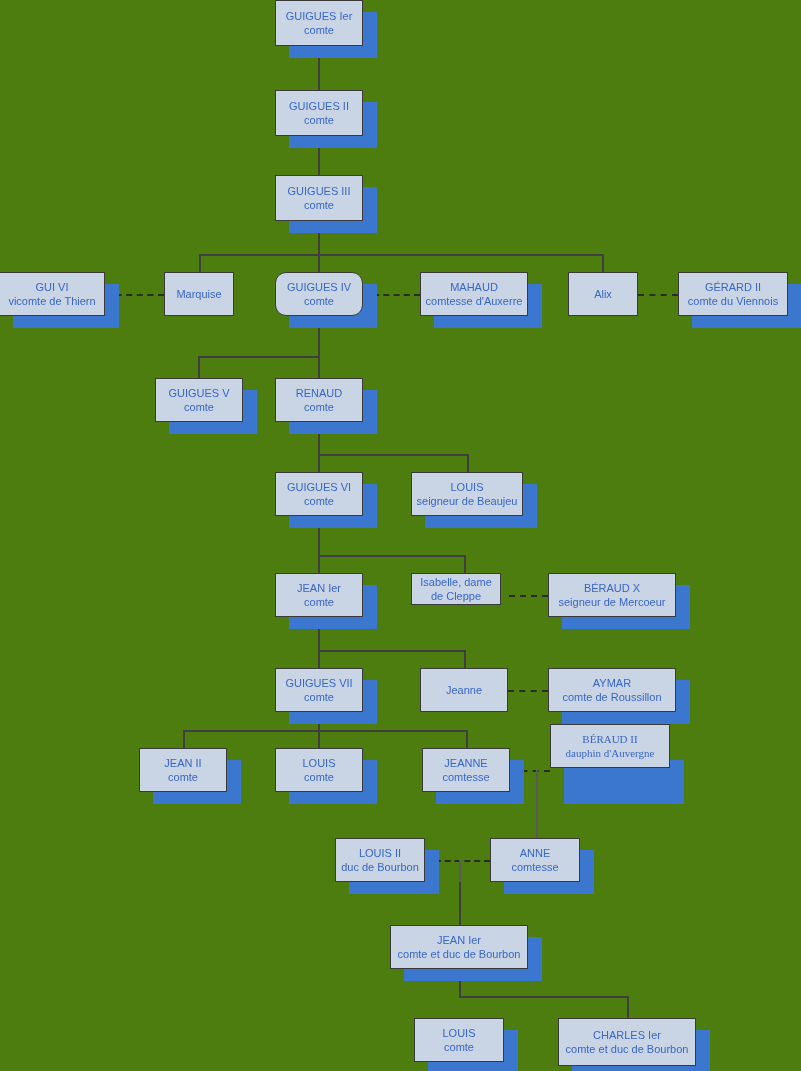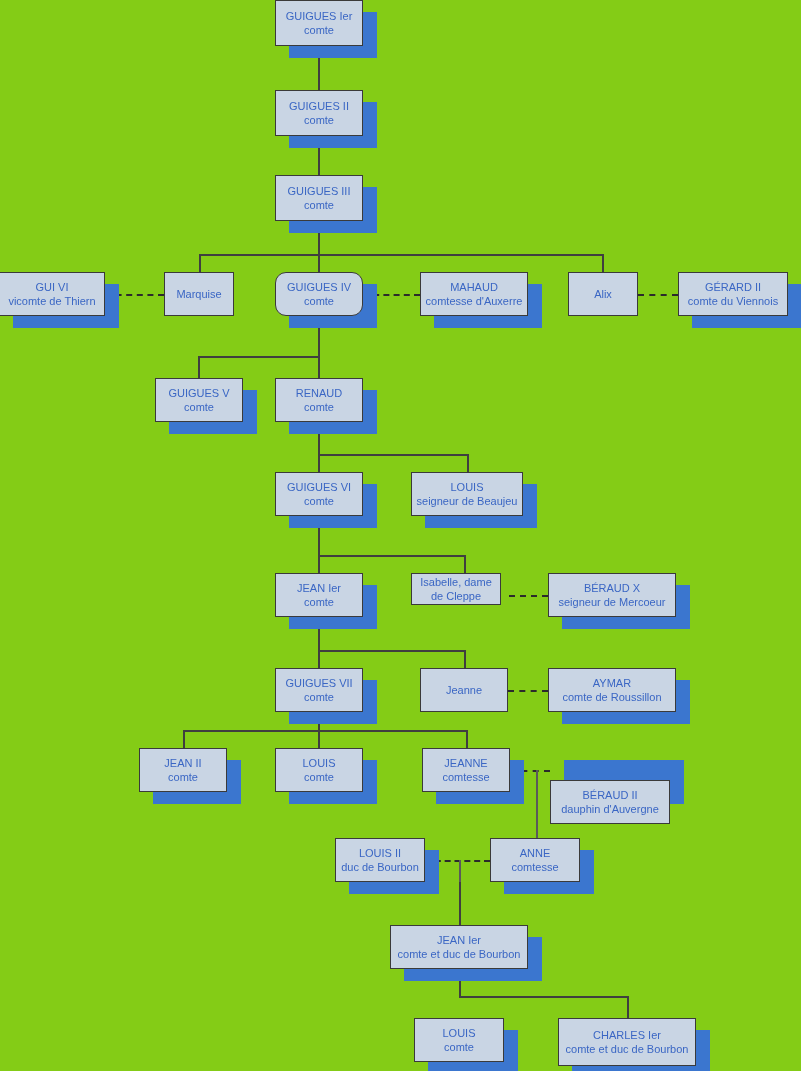--- a/index.html
+++ b/index.html
@@ -1,19 +1,19 @@
 <!DOCTYPE html>
 <html><head>
 <meta charset="utf-8">
 <style>
   html,body{margin:0;padding:0;background:#ffffff;}
   #canvas{
     position:relative;
     width:801px;height:1071px;
-    background:#84cc16;
+    background:#4d7c0f;
     font-family:"Liberation Sans","DejaVu Sans",sans-serif;
     overflow:hidden;
   }
   
   .ln{position:absolute;background:#3f3f3f;}
   .ln.v{width:2px;}
   .ln.h{height:2px;}
   
   .mar{
     position:absolute;height:0;border-top:2px dashed #2b2b2b;
@@ -185,21 +185,21 @@
       <div class="node" style="left: 275px; top: 748px; width: 88px; height: 44px;">
         <div class="l1">LOUIS</div>
         <div class="l2">comte</div>
       </div>
       <div class="shadow" style="left: 436px; top: 760px; width: 88px; height: 44px;"></div>
       <div class="node" style="left: 422px; top: 748px; width: 88px; height: 44px;">
         <div class="l1">JEANNE</div>
         <div class="l2">comtesse</div>
       </div>
       <div class="shadow" style="left: 564px; top: 760px; width: 120px; height: 44px;"></div>
-      <div class="node" style="left: 550px; top: 780px; width: 120px; height: 44px;">
+      <div class="node" style="left: 550px; top: 724px; width: 120px; height: 44px; font-family: Liberation Serif, serif;">
         <div class="l1">BÉRAUD II</div>
         <div class="l2">dauphin d'Auvergne</div>
       </div>
       <div class="shadow" style="left: 349px; top: 850px; width: 90px; height: 44px;"></div>
       <div class="node" style="left: 335px; top: 838px; width: 90px; height: 44px;">
         <div class="l1">LOUIS II</div>
         <div class="l2">duc de Bourbon</div>
       </div>
       <div class="shadow" style="left: 504px; top: 850px; width: 90px; height: 44px;"></div>
       <div class="node" style="left: 490px; top: 838px; width: 90px; height: 44px;">

